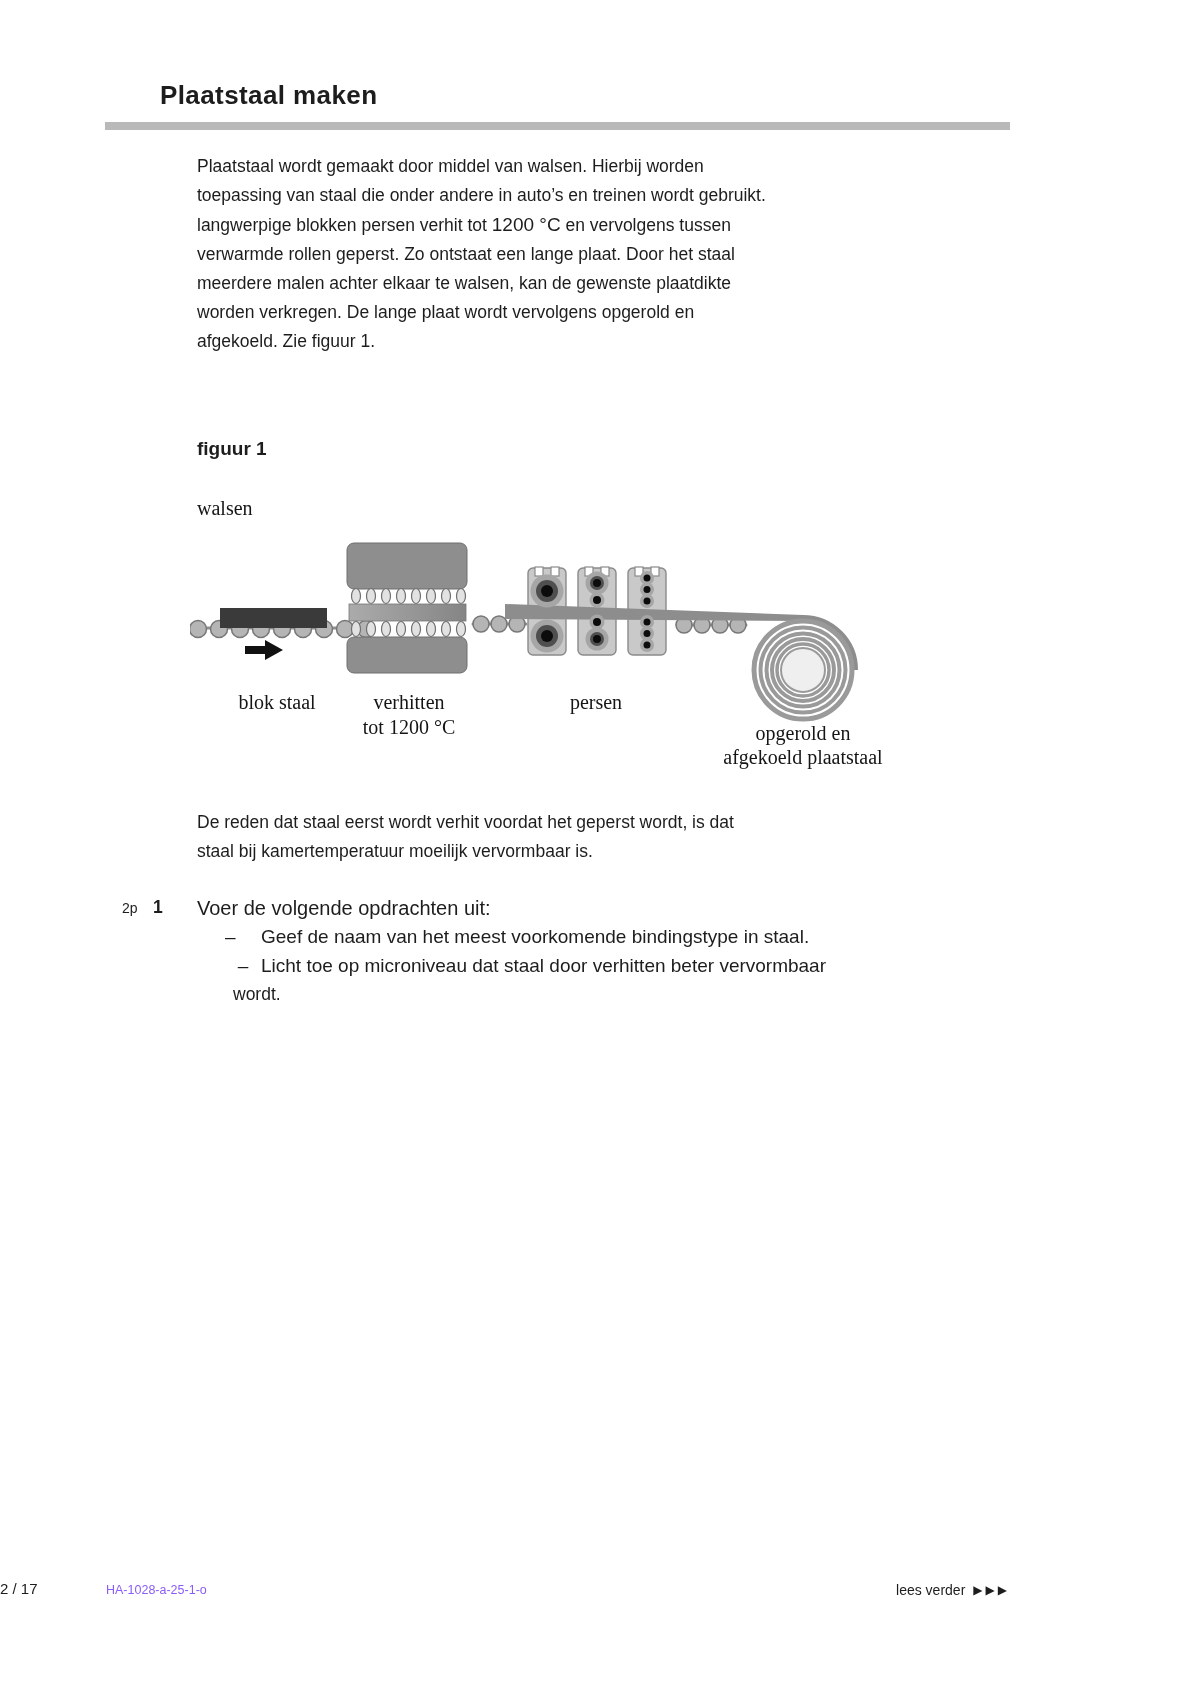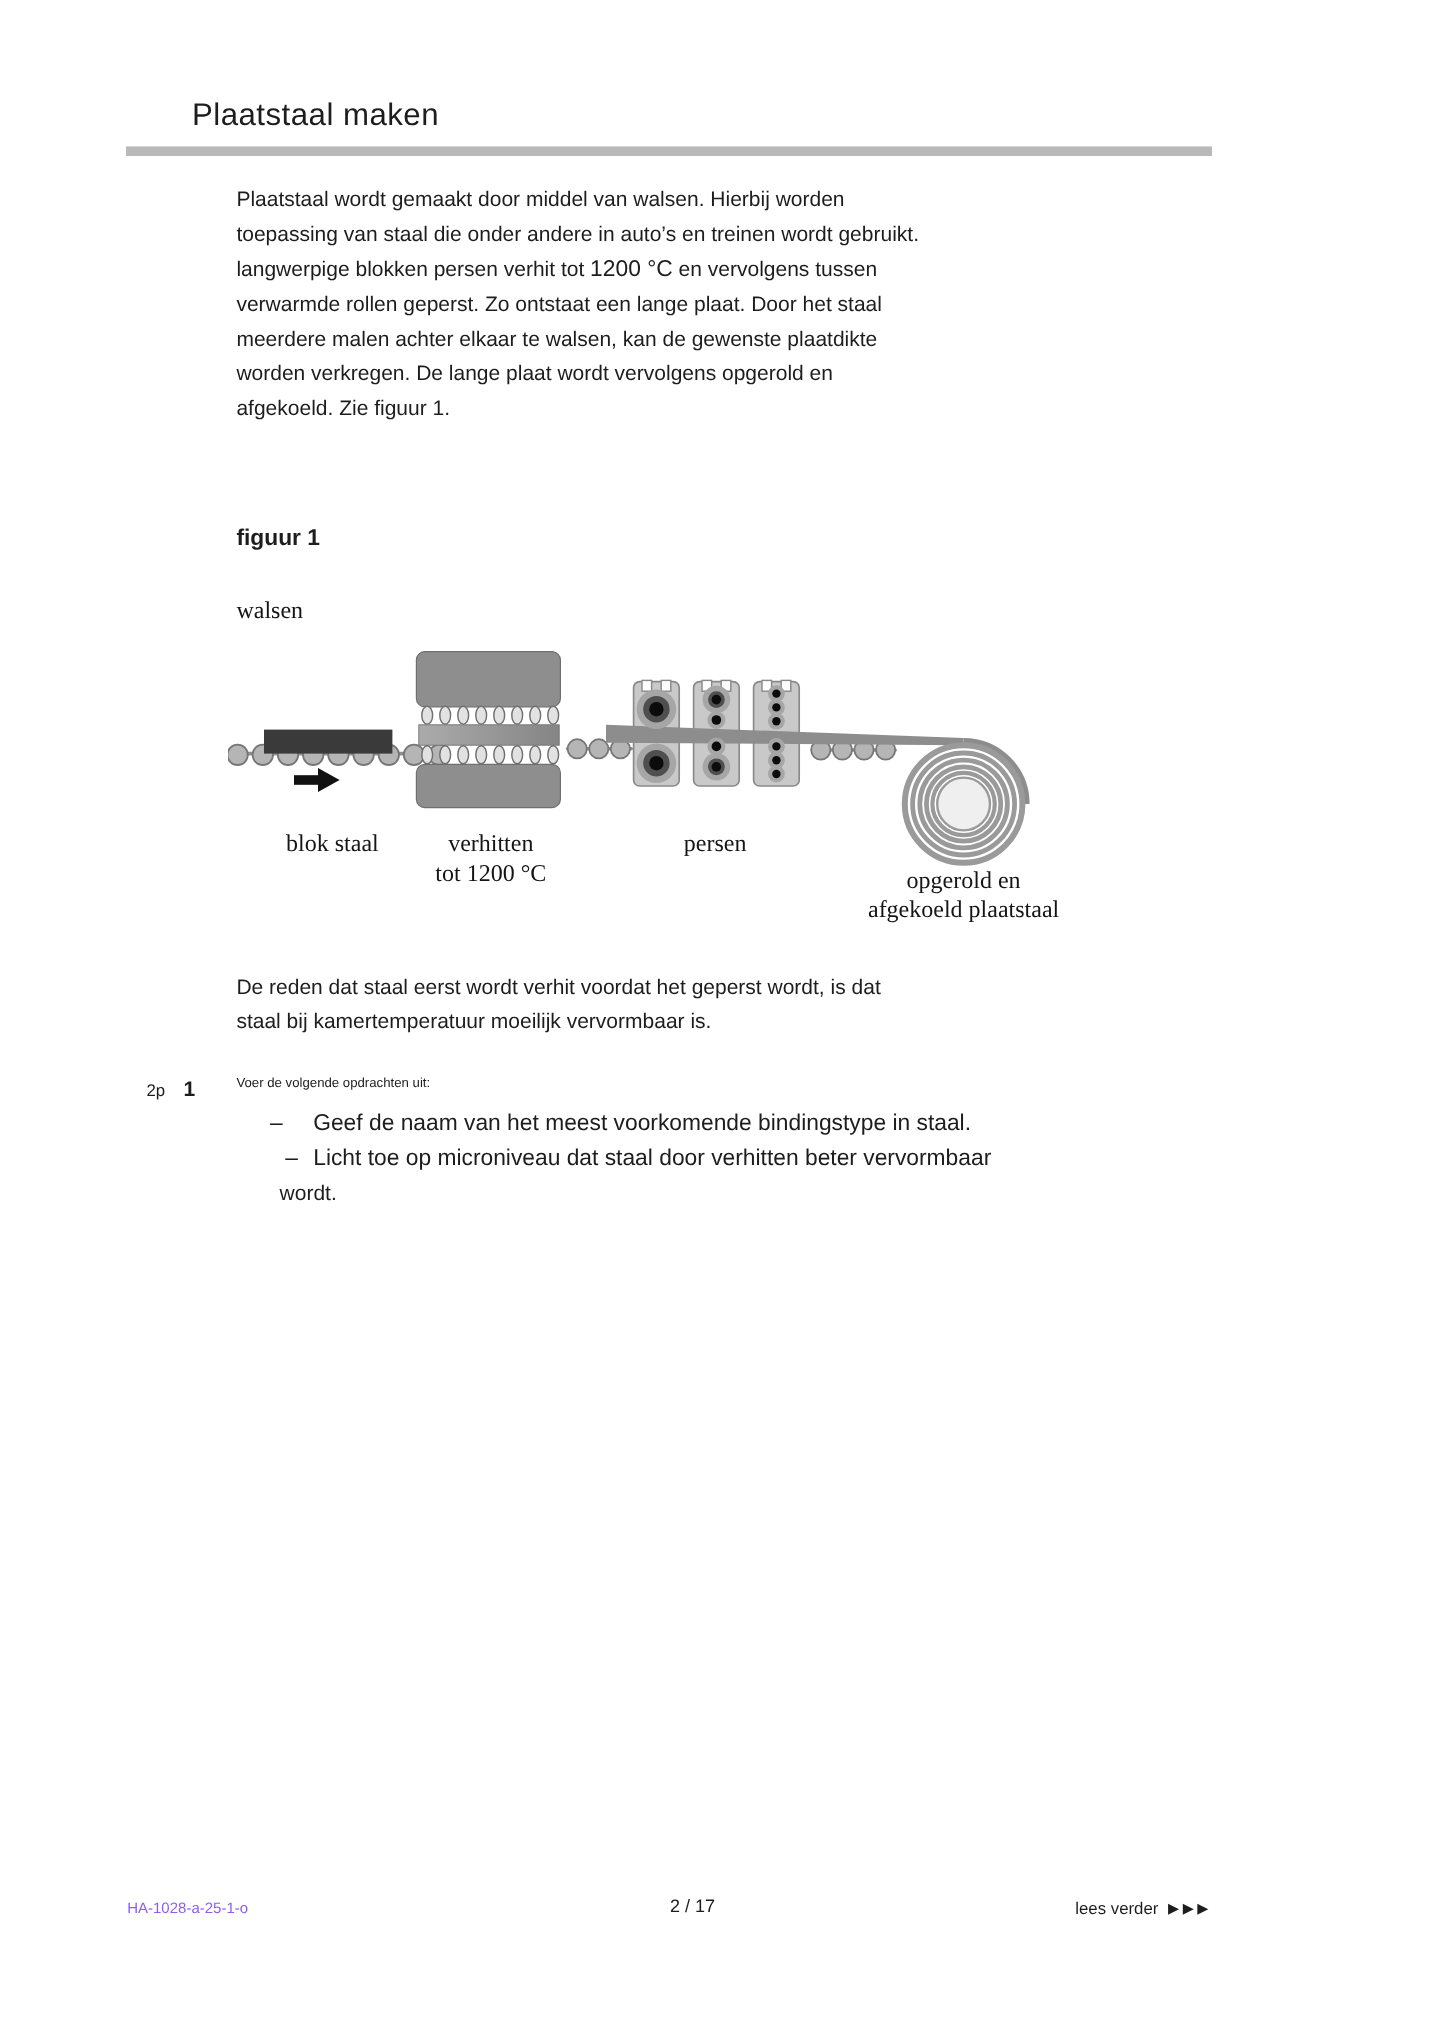--- a/index.html
+++ b/index.html
@@ -2,21 +2,21 @@
 <html><head>
 <meta charset="utf-8">
 <style>
   html,body { margin:0; padding:0; background:#ffffff; }
   .page {
     position:relative; width:1191px; height:1684px; background:#ffffff;
     font-family:"Liberation Sans", sans-serif; color:#1d1d1d; overflow:hidden;
   }
   .title {
     position:absolute; left:160px; top:80px; margin:0;
-    font-size:26px; font-weight:normal; letter-spacing:0.4px; color:#1d1d1d;
+    font-size:26px; font-weight:bold; letter-spacing:0.4px; color:#1d1d1d;
   }
   .title-rule {
     position:absolute; left:105px; top:122px; width:905px; height:8px; background:#b9b9b9;
   }
   .textblock { position:absolute; font-size:17.5px; line-height:29px; white-space:nowrap; }
   .intro  { left:197px; top:152px; }
   .reason { left:197px; top:808px; }
   .serif  { font-family:Liberation Sans, sans-serif; font-size:19px; }
   .fig-caption {
     position:absolute; left:197px; top:438px; font-size:19px; font-weight:bold;
@@ -28,26 +28,26 @@
   .roll-outer { fill:#a6a6a6; }
   .roll-mid   { fill:#4f4f4f; }
   .roll-core  { fill:#0c0c0c; }
   .conv-circle { fill:#b5b5b5; stroke:#777777; stroke-width:1.5; }
   .axle { stroke:#8f8f8f; stroke-width:3; stroke-linecap:round; }
   .oval { fill:#e2e2e2; stroke:#6f6f6f; stroke-width:1.2; }
   .machine { fill:#8e8e8e; stroke:#6f6f6f; stroke-width:1; }
   .coil-ring { fill:none; stroke:#9a9a9a; }
   .q-points { position:absolute; left:122px; top:900px; font-size:14px; }
   .q-number { position:absolute; left:153px; top:897px; font-size:17.5px; font-weight:bold; }
-  .q-stem   { position:absolute; left:197px; top:897px; font-size:11px; white-space:nowrap; }
+  .q-stem   { position:absolute; left:197px; top:897px; font-size:20px; white-space:nowrap; }
   .q-bullet { position:absolute; left:197px; font-size:19px; white-space:nowrap;margin-left:28px; }
   .q-bullet .dash { display:inline-block; width:36px; }
   .q-cont   { position:absolute; left:233px; font-size:17.5px; white-space:nowrap; }
   .f-code { position:absolute; left:106px; top:1583px; font-size:12.5px; color:#8b5cf6; }
-  .f-page { position:absolute; left:0; top:1580px; width:1154px; text-align:center; font-size:15px; }
+  .f-page { position:absolute; left:0; top:1580px; width:1154px; text-align:left; font-size:15px; }
   .f-next { position:absolute; top:1582px; right:181px; font-size:14px; }
   .f-next .arrows { font-size:12px; letter-spacing:3px; position:relative; top:-1px; margin-left:8px; }
 </style>
 </head>
 <body>
 
 <div class="page">
 
   <h1 class="title">Plaatstaal maken</h1>
   <div class="title-rule"></div>

